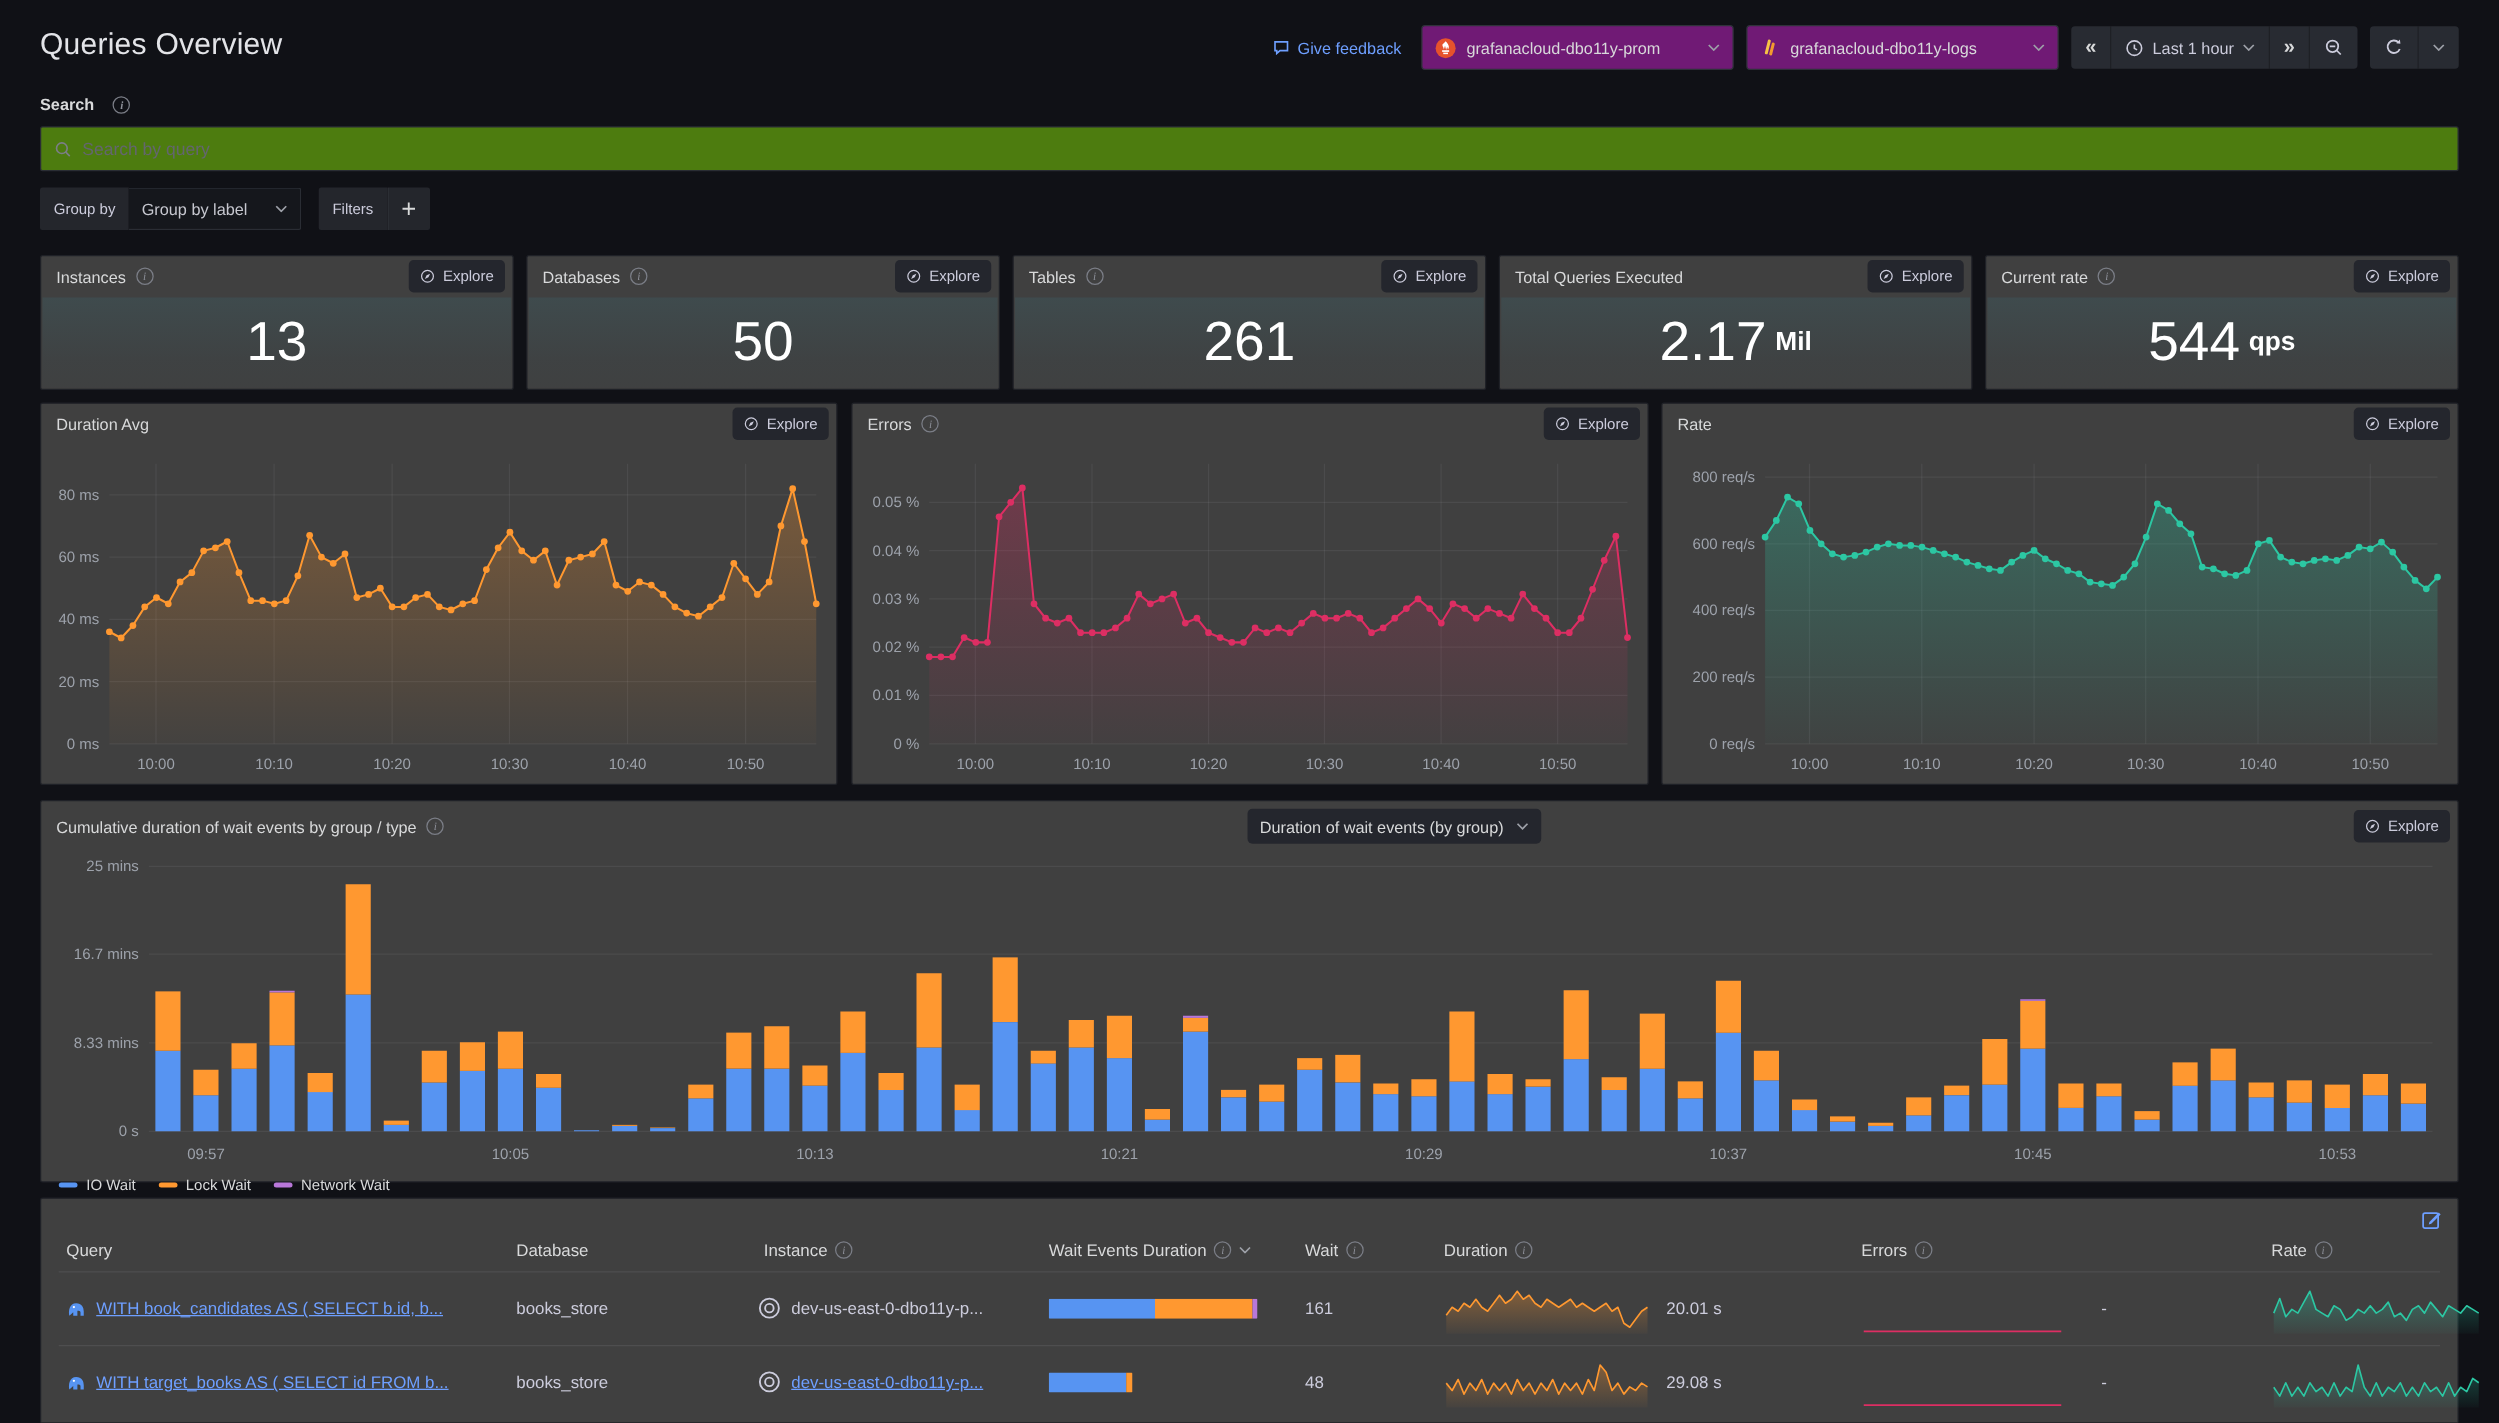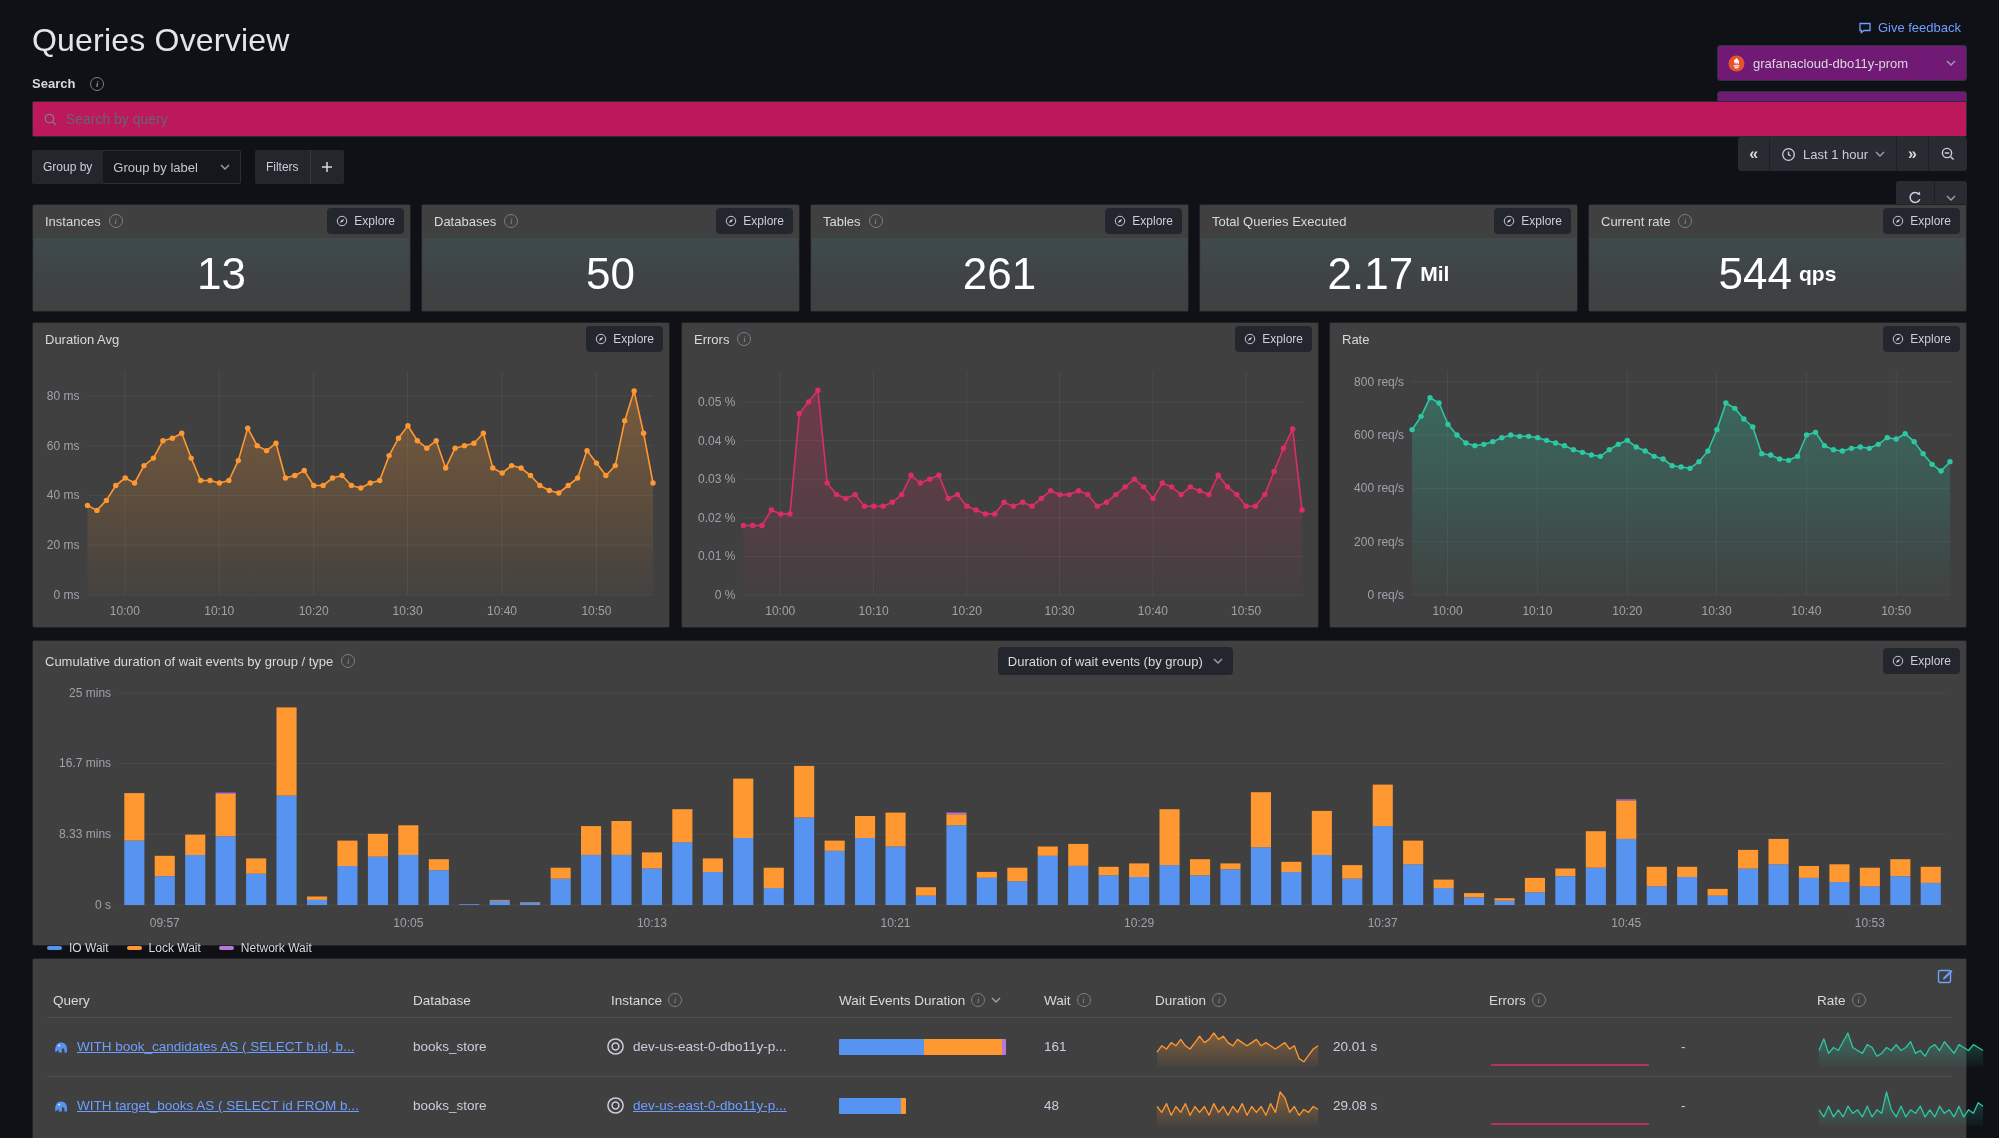--- a/index.html
+++ b/index.html
@@ -3,33 +3,33 @@
 <meta charset="utf-8">
 <style>
   * { margin:0; padding:0; box-sizing:border-box; }
   html,body { width:1999px; height:1138px; overflow:hidden; }
   body { background:#101116; font-family:"Liberation Sans","DejaVu Sans",sans-serif; color:#ccccdc; position:relative; }
 
   .abs { position:absolute; }
   .flex { display:flex; align-items:center; }
 
   
-  #page-title { left:32px; top:22px; font-size:32px; font-weight:500; color:#e3e4e8; letter-spacing:.2px; }
-  #topbar { top:20px; right:32px; display:flex; align-items:flex-end; gap:10px;flex-direction:column; }
+  #page-title { left:32px; top:22px; font-size:24px; font-weight:500; color:#e3e4e8; letter-spacing:.2px; }
+  #topbar { top:20px; right:32px; display:flex; align-items:center; gap:10px; }
   .feedback { color:#6e9fff; font-size:13px; font-weight:500; gap:6px; cursor:pointer; margin-right:6px; }
   .ds-picker { height:34px; background:#701a75; border:1px solid #2f323a; border-radius:3px; padding:17px 10px; gap:8px; font-size:13px; color:#d8d9da; cursor:pointer; min-width:250px; }
   .ds-picker .chev { margin-left:auto; }
   .btn-group { height:34px; background:#282b32; border-radius:3px; display:flex; align-items:stretch; overflow:hidden; }
   .tb-btn { display:flex; align-items:center; gap:7px; padding:0 11px; color:#ccccdc; font-size:13px; font-weight:500; cursor:pointer; border-right:1px solid rgba(0,0,0,.25); }
   .tb-btn:last-child { border-right:none; }
   .arrw { font-size:16px; color:#d8d9da; font-weight:700; }
 
   
   #search-label { left:32px; top:76px; gap:7px; font-size:13px; font-weight:700; color:#d8d9da; }
-  #search-box { left:32px; top:101px; width:1935px; height:36px; background:#be185d; border:1px solid #2a2d34; border-radius:2px; padding:0 10px; gap:8px; }
+  #search-box { left:32px; top:101px; width:1935px; height:36px; background:#4d7c0f; border:1px solid #2a2d34; border-radius:2px; padding:0 10px; gap:8px; }
   #search-box input { background:transparent; border:none; outline:none; color:#ccccdc; font-size:14px; width:100%; font-family:inherit; }
   #search-box input::placeholder { color:#63666e; }
   #filter-row { left:32px; top:150px; gap:14px; }
   .chip-label { height:34px; background:#24262c; border-radius:2px 0 0 2px; padding:0 11px; font-size:12px; font-weight:500; color:#ccccdc; display:flex; align-items:center; }
   .chip-select { height:34px; background:#15171c; border:1px solid #2a2d34; border-left:none; border-radius:0 2px 2px 0; padding:0 10px; gap:22px; font-size:13px; color:#c6c7cf; cursor:pointer; }
   .chip-plus { height:34px; width:34px; background:#24262c; border-left:1px solid #34373e; border-radius:0 2px 2px 0; display:flex; align-items:center; justify-content:center; cursor:pointer; }
 
   
   .panel { position:absolute; background:#404040; border:1px solid #1f2127; border-radius:2px; }
   .panel-hd { position:absolute; left:0; right:0; top:0; height:32px; display:flex; align-items:center; padding:0 6px 0 12px; }

